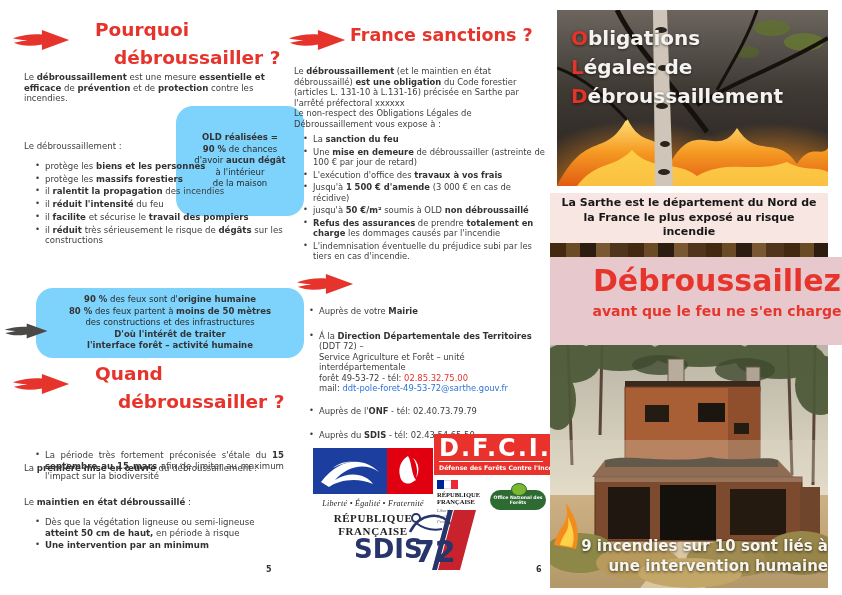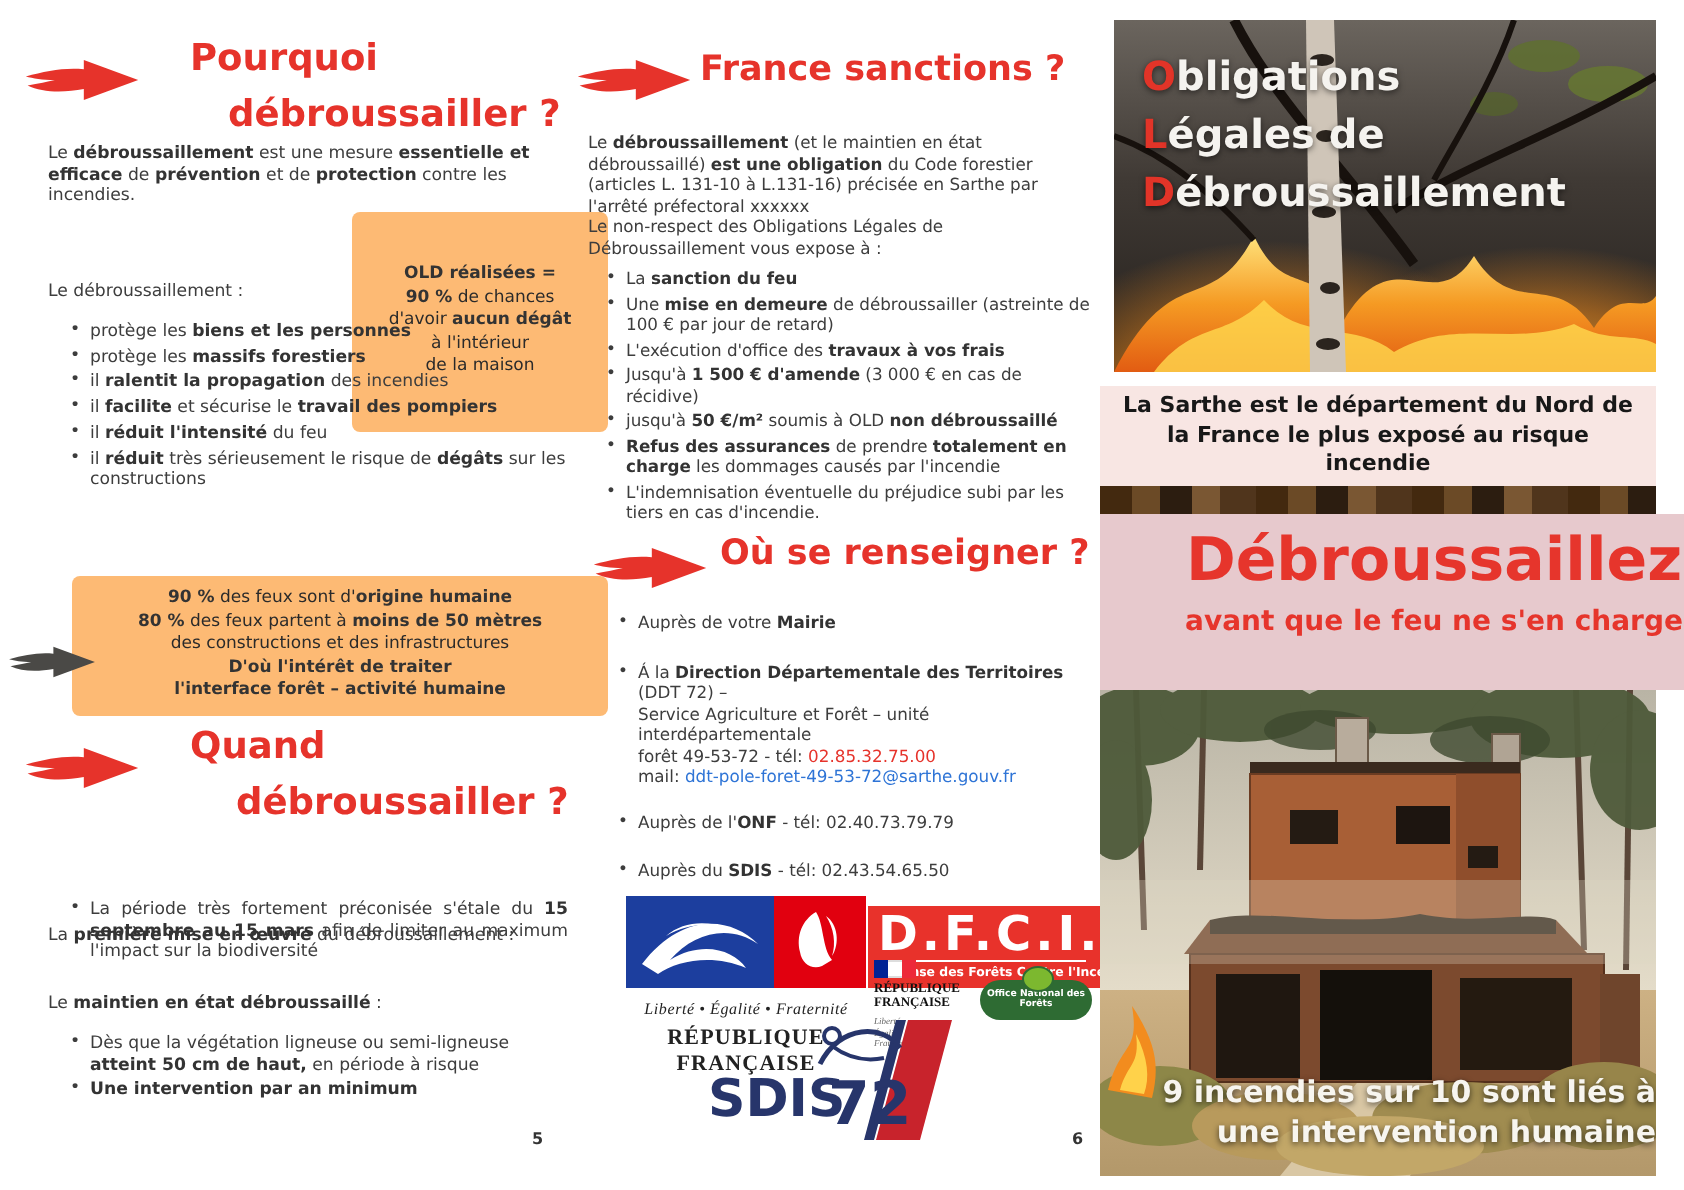--- a/index.html
+++ b/index.html
@@ -3,34 +3,34 @@
 <meta charset="utf-8">
 <style>
   html,body{margin:0;padding:0;background:#fff;}
   .sheet{position:relative;width:842px;height:595px;background:#ffffff;overflow:hidden;
          font-family:"DejaVu Sans",sans-serif;color:#3d3d3d;font-size:8.6px;line-height:1.25;}
   b{font-weight:bold;color:#333;}
   .abs{position:absolute;}
   .red-title{color:#e6332b;font-weight:bold;font-size:18.5px;line-height:1.1;white-space:nowrap;}
   .arrow-svg{display:block;}
   
-  .teal-box{background:#fdba74;border-radius:4px;display:flex;flex-direction:column;
+  .teal-box{background:#7dd3fc;border-radius:17px;display:flex;flex-direction:column;
             justify-content:center;align-items:center;text-align:center;font-size:8.5px;line-height:1.35;color:#2a2a2a;}
   
   ul.blist{list-style:none;margin:0;padding:0;}
   ul.blist li{position:relative;padding-left:11px;margin-bottom:2px;}
   ul.blist li::before{content:"•";position:absolute;left:1px;top:-1px;color:#3d3d3d;}
   .just{text-align:justify;}
   .pagenum{font-size:8px;font-weight:bold;color:#333;}
   
   .mid-text{font-size:8.4px;}
   .phone-red{color:#e6332b;}
   .mail-blue{color:#2e74d6;}
   
-  .dfci{background:#e8322b;color:#fff;text-align:center;padding:2px 16px 3px 5px;margin-top:19px;}
+  .dfci{background:#e8322b;color:#fff;text-align:center;padding:2px 16px 3px 5px;}
   .dfci .acr{font-size:24px;font-weight:bold;letter-spacing:2px;line-height:1.0;}
   .dfci .sub{font-size:6.2px;font-weight:bold;border-top:1.5px solid #fff;margin-top:1px;padding-top:2px;white-space:nowrap;}
   .marianne-text{font-family:"Liberation Serif",serif;color:#222;text-align:center;}
   .marianne-motto{font-style:italic;font-size:8px;letter-spacing:.3px;margin-top:2px;}
   .marianne-name{font-size:11px;font-weight:bold;letter-spacing:.6px;margin-top:3px;}
   .rf-small{width:52px;}
   .rf-flag{display:flex;height:9px;width:21px;margin-bottom:2px;}
   .rf-flag span{flex:1;}
   .rf-name{font-family:"Liberation Serif",serif;font-weight:bold;font-size:6.5px;line-height:1.15;color:#111;}
   .rf-motto{font-family:"Liberation Serif",serif;font-style:italic;font-size:4.5px;line-height:1.25;color:#666;margin-top:2px;}
@@ -73,22 +73,22 @@
     <div>à l'intérieur</div>
     <div>de la maison</div>
   </div>
 
   <div class="abs" style="left:24px;top:141px;">Le débroussaillement :</div>
 
   <ul class="blist abs" style="left:34px;top:161px;width:148px;">
     <li style="width:230px;">protège les <b>biens et les personnes</b></li>
     <li style="width:230px;">protège les <b>massifs forestiers</b></li>
     <li style="width:240px;">il <b>ralentit la propagation</b> des incendies</li>
+    <li style="width:240px;">il <b>réduit l'intensité</b> du feu</li>
     <li style="width:250px;">il <b>facilite</b> et sécurise le <b>travail des pompiers</b></li>
-    <li style="width:240px;">il <b>réduit l'intensité</b> du feu</li>
     <li style="width:248px;">il <b>réduit</b> très sérieusement le risque de <b>dégâts</b> sur les constructions</li>
   </ul>
 
   <div class="abs teal-box" style="left:36px;top:288px;width:256px;height:66px;padding:2px 6px;">
     <div><b>90 %</b> des feux sont d'<b>origine humaine</b></div>
     <div><b>80 %</b> des feux partent à <b>moins de 50 mètres</b></div>
     <div>des constructions et des infrastructures</div>
     <div><b>D'où l'intérêt de traiter</b></div>
     <div><b>l'interface forêt – activité humaine</b></div>
   </div>
@@ -129,21 +129,20 @@
     <li>L'exécution d'office des <b>travaux à vos frais</b></li>
     <li>Jusqu'à <b>1 500 € d'amende</b> (3 000 € en cas de récidive)</li>
     <li>jusqu'à <b>50 €/m²</b> soumis à OLD <b>non débroussaillé</b></li>
     <li><b>Refus des assurances</b> de prendre <b>totalement en charge</b> les dommages causés par l'incendie</li>
     <li>L'indemnisation éventuelle du préjudice subi par les tiers en cas d'incendie.</li>
   </ul>
 
   <svg class="abs arrow-svg" style="left:296px;top:272px;" width="58" height="24" viewBox="0 0 64 26">
     <path d="M1 11 C12 8 22 6 33 7 L33 2 L63 13 L33 24 L33 18 C22 20 10 20 2 16 C8 15 13 14 17 13 C10 13 5 12 1 11 Z" fill="#e6332b"></path>
   </svg>
-  <div class="abs red-title" style="left:360px;top:268px;font-size:17.5px;">Où se renseigner ?</div>
 
   <div class="abs mid-text" style="left:308px;top:306px;width:238px;">
     <ul class="blist" style="margin-bottom:0;">
       <li style="margin-bottom:14px;">Auprès de votre <b>Mairie</b></li>
       <li style="margin-bottom:12px;">
         <span>Á la <b>Direction Départementale des Territoires</b> (DDT 72) –</span><br>
         <span>Service Agriculture et Forêt – unité interdépartementale</span><br>
         <span>forêt 49-53-72 -  tél: </span><span class="phone-red">02.85.32.75.00</span><br>
         <span>mail: </span><span class="mail-blue">ddt-pole-foret-49-53-72@sarthe.gouv.fr</span>
       </li>

